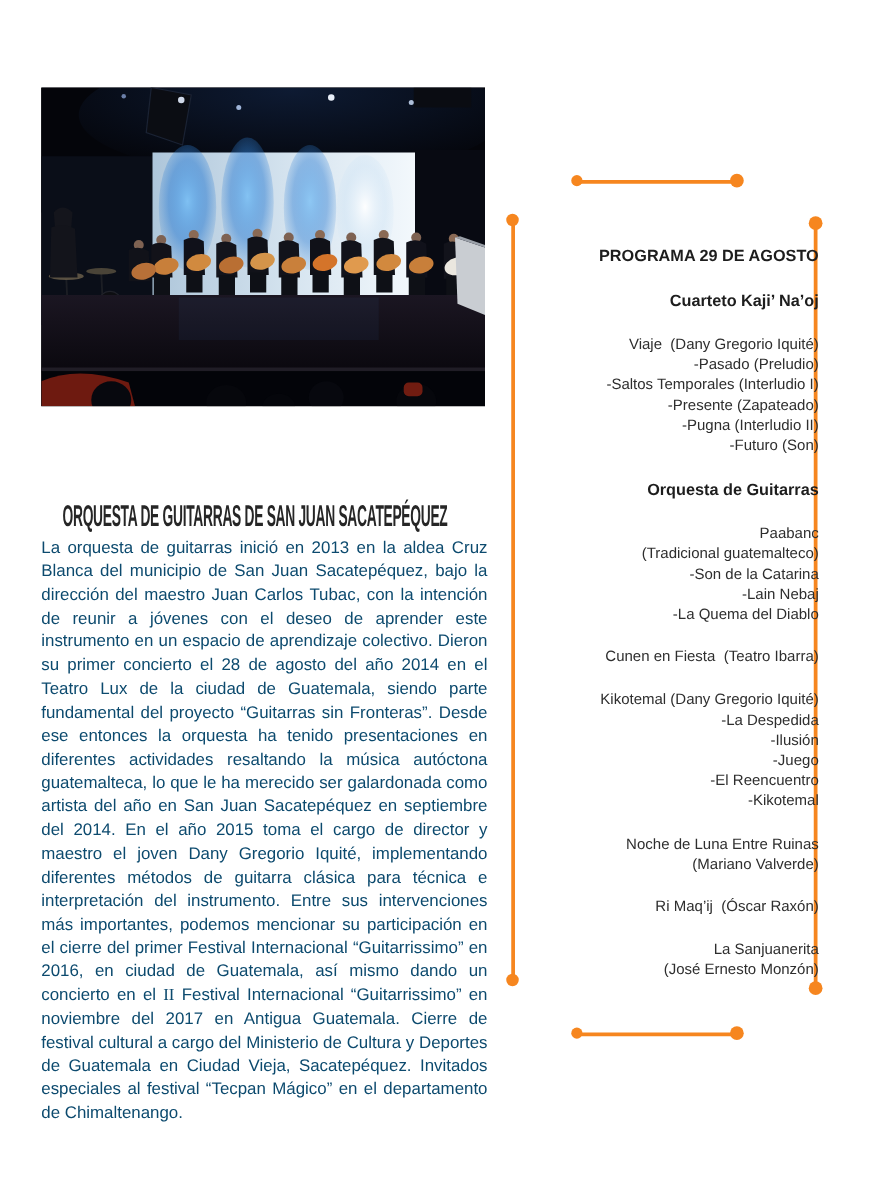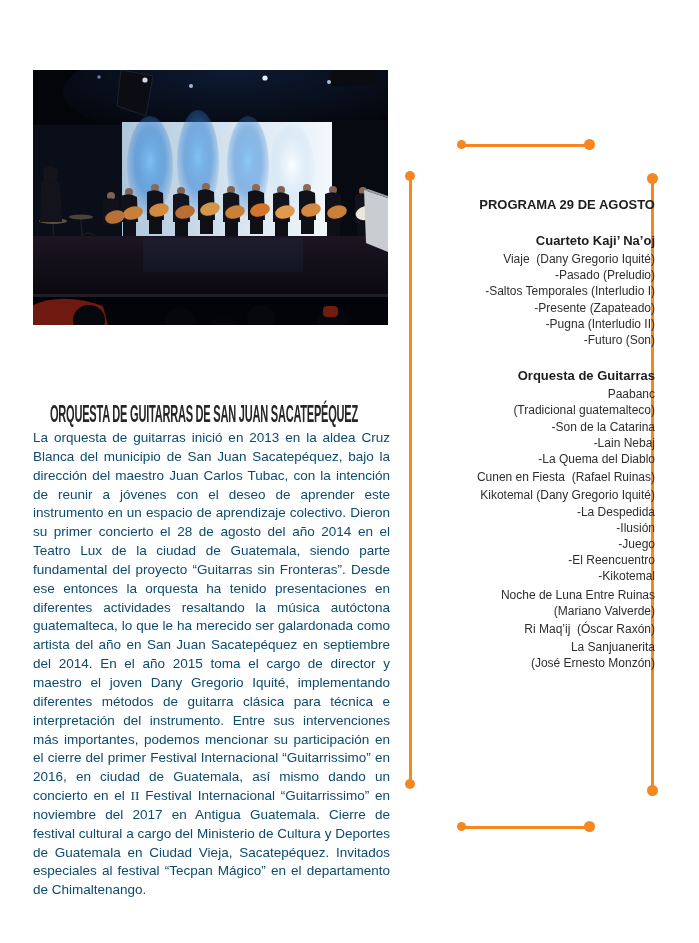--- a/index.html
+++ b/index.html
@@ -36,21 +36,21 @@
     position:absolute;left:407px;top:197px;width:248px;
     text-align:right;color:#2e2e2e;
   }
   .program-title{
     font-size:13px;line-height:16px;font-weight:bold;color:#1d1d1d;margin:0;
   }
   .section-heading{
     font-size:13px;line-height:16px;font-weight:bold;color:#1d1d1d;
     margin:20px 0 0 0;
   }
-  .pgroup{margin-top:2px;}
+  .pgroup{margin-top:18px;}
   .pline{
     font-size:12px;line-height:16.2px;white-space:pre-wrap;color:#2e2e2e;
   }
   
   .deco{position:absolute;background:#F6861F;}
   .deco-dot{position:absolute;background:#F6861F;border-radius:50%;}
 </style>
 </head>
 <body>
 
@@ -261,21 +261,21 @@
 
     <div class="section-heading">Orquesta de Guitarras</div>
     <div class="pgroup">
         <div class="pline">Paabanc</div>
         <div class="pline">(Tradicional guatemalteco)</div>
         <div class="pline">-Son de la Catarina</div>
         <div class="pline">-Lain Nebaj</div>
         <div class="pline">-La Quema del Diablo</div>
       </div>
     <div class="pgroup">
-        <div class="pline">Cunen en Fiesta  (Rafael Ruinas)</div>
+        <div class="pline">Cunen en Fiesta  (Teatro Ibarra)</div>
       </div>
     <div class="pgroup">
         <div class="pline">Kikotemal (Dany Gregorio Iquité)</div>
         <div class="pline">-La Despedida</div>
         <div class="pline">-Ilusión</div>
         <div class="pline">-Juego</div>
         <div class="pline">-El Reencuentro</div>
         <div class="pline">-Kikotemal</div>
       </div>
     <div class="pgroup">

